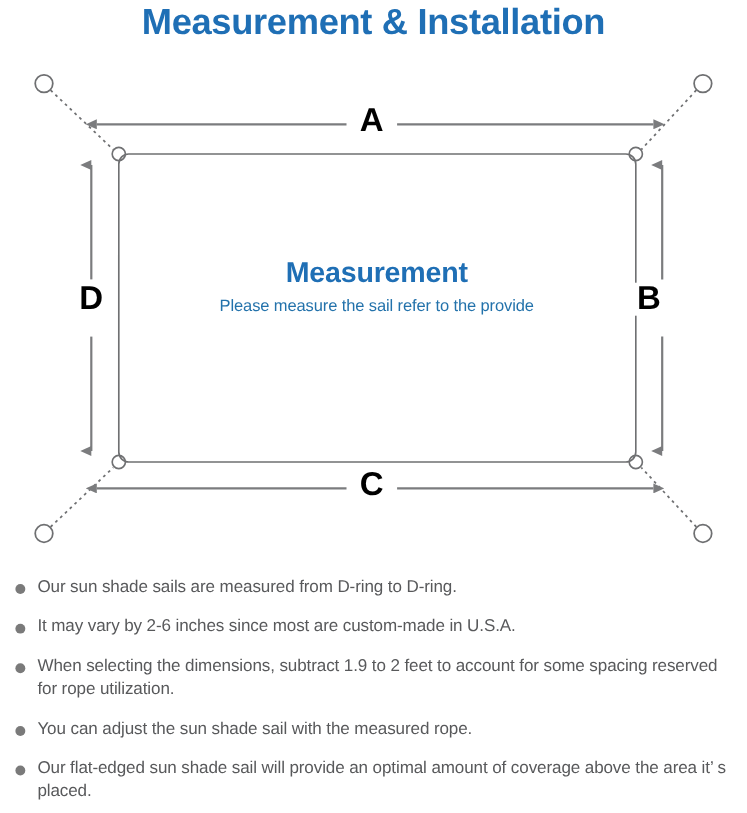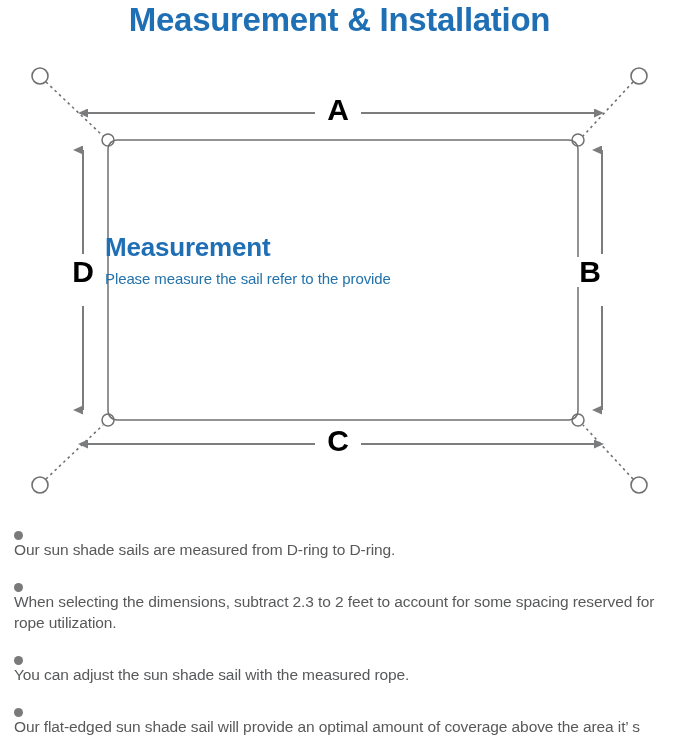--- a/index.html
+++ b/index.html
@@ -66,20 +66,21 @@
   #label-a { left: 318px; top: 47px;  width: 40px; }
   #label-c { left: 318px; top: 378px; width: 40px; }
   #label-b { left: 573px; top: 209px; width: 34px; }
   #label-d { left: 66px;  top: 209px; width: 34px; }
 
   .sail-text {
     position: absolute;
     left: 105px;
     top: 185px;
     width: 475px;
+    text-align: center;
     pointer-events: none;
   }
   .sail-title {
     font-family: "Liberation Sans", sans-serif;
     font-size: 26px;
     font-weight: bold;
     color: #1f6fb5;
     line-height: 1.15;
     letter-spacing: -0.2px;
   }
@@ -99,21 +100,20 @@
     left: 0;
     top: 524px;
     width: 679px;
   }
   .note {
     position: relative;
     display: flex;
     align-items: flex-start;
     padding: 0 18px 0 14px;
     margin-bottom: 15px;
-    flex-direction: column;
   }
   .note-bullet {
     flex: 0 0 auto;
     width: 9px;
     height: 9px;
     border-radius: 50%;
     background: #7a7a7a;
     margin-top: 7px;
     margin-right: 11px;
   }
@@ -202,21 +202,25 @@
     </div>
   </div>
 
   <div class="notes">
     <div class="note">
       <span class="note-bullet"></span>
       <span class="note-text">Our sun shade sails are measured from D-ring to D-ring.</span>
     </div>
     <div class="note">
       <span class="note-bullet"></span>
-      <span class="note-text">When selecting the dimensions, subtract 2.3 to 2 feet to account for some spacing reserved for rope utilization.</span>
+      <span class="note-text">It may vary by 2-6 inches since most are custom-made in U.S.A.</span>
+    </div>
+    <div class="note">
+      <span class="note-bullet"></span>
+      <span class="note-text">When selecting the dimensions, subtract 1.9 to 2 feet to account for some spacing reserved for rope utilization.</span>
     </div>
     <div class="note">
       <span class="note-bullet"></span>
       <span class="note-text">You can adjust the sun shade sail with the measured rope.</span>
     </div>
     <div class="note">
       <span class="note-bullet"></span>
       <span class="note-text">Our flat-edged sun shade sail will provide an optimal amount of coverage above the area it’ s placed.</span>
     </div>
   </div>

